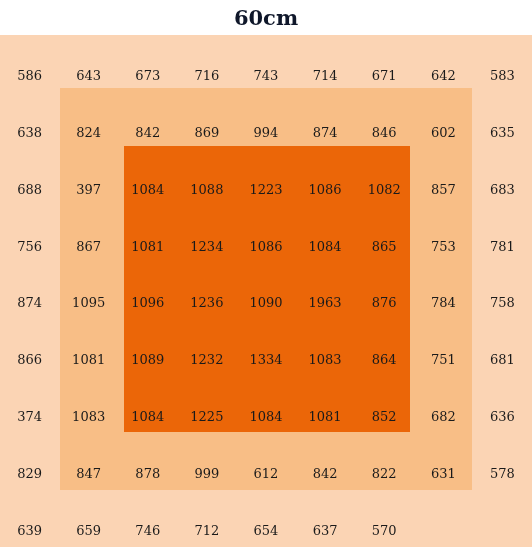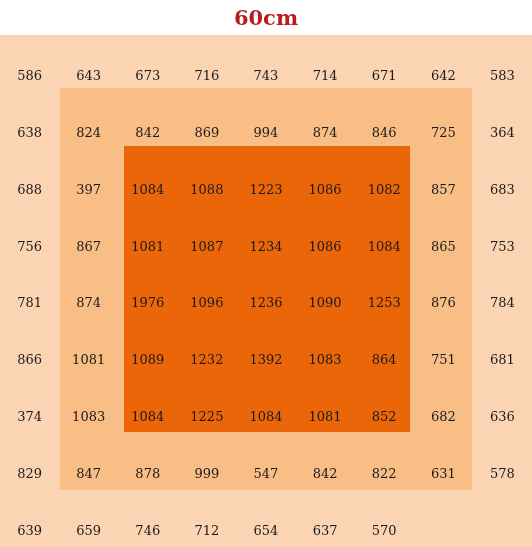--- a/index.html
+++ b/index.html
@@ -27,21 +27,21 @@
     position: absolute;
     left: 0;
     top: 0;
     width: 532px;
     height: 36px;
     line-height: 36px;
     text-align: center;
     font-family: "DejaVu Serif", "Liberation Serif", serif;
     font-weight: bold;
     font-size: 21px;
-    color: #b91c1c;
+    color: #0f172a;
     letter-spacing: 0px;
     white-space: nowrap;
   }
 
   
   .zone {
     position: absolute;
     box-sizing: border-box;
   }
   #zone-outer {
@@ -107,72 +107,72 @@
       <div class="cell">671</div>
       <div class="cell">642</div>
       <div class="cell">583</div>
       <div class="cell">638</div>
       <div class="cell">824</div>
       <div class="cell">842</div>
       <div class="cell">869</div>
       <div class="cell">994</div>
       <div class="cell">874</div>
       <div class="cell">846</div>
-      <div class="cell">725</div>
-      <div class="cell">364</div>
+      <div class="cell">602</div>
+      <div class="cell">635</div>
       <div class="cell">688</div>
       <div class="cell">397</div>
       <div class="cell">1084</div>
       <div class="cell">1088</div>
       <div class="cell">1223</div>
       <div class="cell">1086</div>
       <div class="cell">1082</div>
       <div class="cell">857</div>
       <div class="cell">683</div>
       <div class="cell">756</div>
       <div class="cell">867</div>
       <div class="cell">1081</div>
-      <div class="cell">1087</div>
       <div class="cell">1234</div>
       <div class="cell">1086</div>
       <div class="cell">1084</div>
       <div class="cell">865</div>
       <div class="cell">753</div>
       <div class="cell">781</div>
       <div class="cell">874</div>
-      <div class="cell">1976</div>
+      <div class="cell">1095</div>
       <div class="cell">1096</div>
       <div class="cell">1236</div>
       <div class="cell">1090</div>
-      <div class="cell">1253</div>
+      <div class="cell">1963</div>
       <div class="cell">876</div>
       <div class="cell">784</div>
+      <div class="cell">758</div>
       <div class="cell">866</div>
       <div class="cell">1081</div>
       <div class="cell">1089</div>
       <div class="cell">1232</div>
-      <div class="cell">1392</div>
+      <div class="cell">1334</div>
       <div class="cell">1083</div>
       <div class="cell">864</div>
       <div class="cell">751</div>
       <div class="cell">681</div>
       <div class="cell">374</div>
       <div class="cell">1083</div>
       <div class="cell">1084</div>
       <div class="cell">1225</div>
       <div class="cell">1084</div>
       <div class="cell">1081</div>
       <div class="cell">852</div>
       <div class="cell">682</div>
       <div class="cell">636</div>
       <div class="cell">829</div>
       <div class="cell">847</div>
       <div class="cell">878</div>
       <div class="cell">999</div>
-      <div class="cell">547</div>
+      <div class="cell">612</div>
       <div class="cell">842</div>
       <div class="cell">822</div>
       <div class="cell">631</div>
       <div class="cell">578</div>
       <div class="cell">639</div>
       <div class="cell">659</div>
       <div class="cell">746</div>
       <div class="cell">712</div>
       <div class="cell">654</div>
       <div class="cell">637</div>

